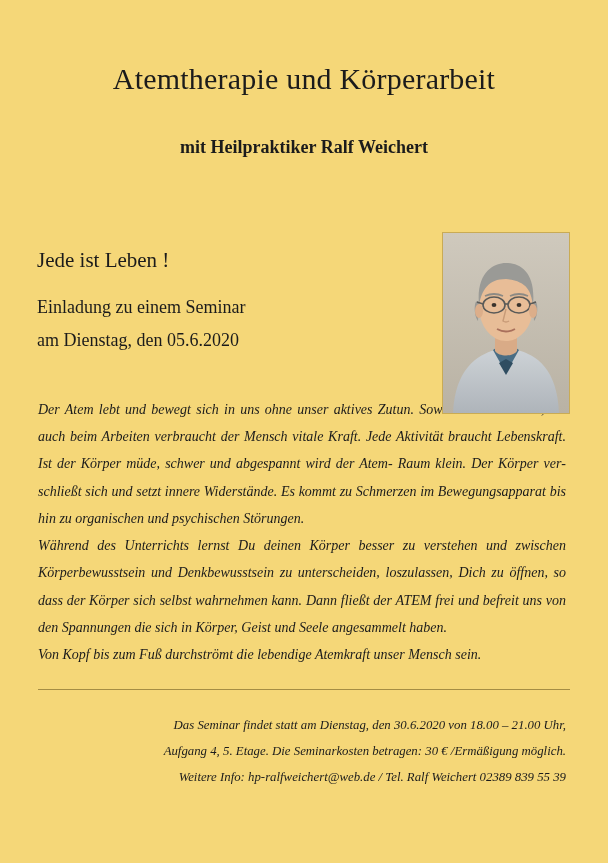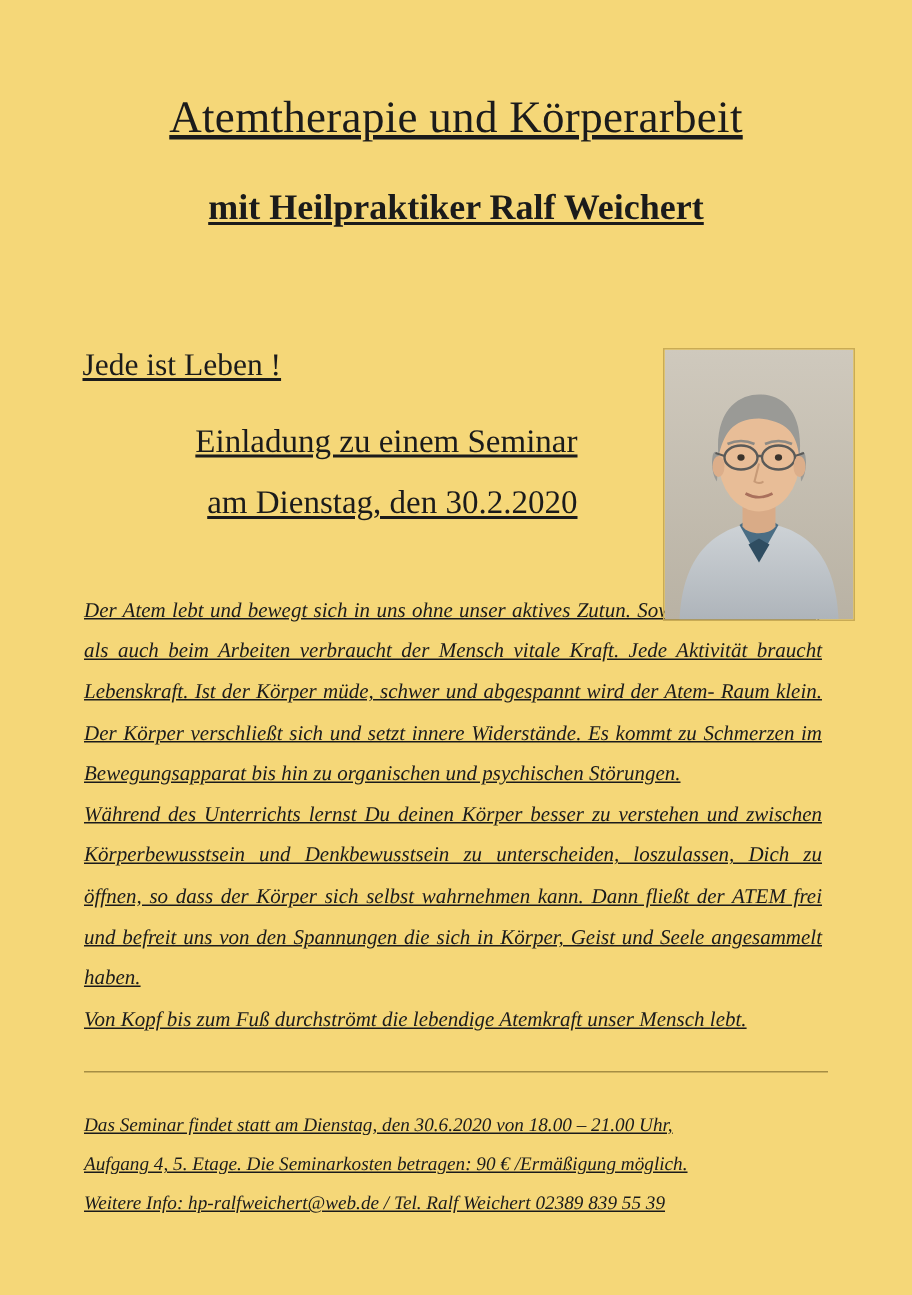--- a/index.html
+++ b/index.html
@@ -12,52 +12,50 @@
     background: #f5d778;
     font-family: "Liberation Serif", serif;
     color: #1b1b1b;
     overflow: hidden;
   }
   .page {
     position: relative;
     width: 608px;
     height: 690px;
     box-sizing: border-box;
-    padding: 0 38px;
-    text-decoration: underline;
+    padding: 0 20px;
   }
   .title {
     text-align: center;
     font-size: 30px;
     font-weight: normal;
     letter-spacing: 0.2px;
     margin: 0;
     padding-top: 62px;
     line-height: 1.15;
   }
   .subtitle {
     text-align: center;
-    font-size: 24px;
-    margin: 0;
+    font-size: 18px;
+    margin: 12px;
     padding-top: 28px;
     line-height: 1.2;
   }
   .headline {
     font-size: 21px;
     margin: 0;
     padding-top: 78px;
     padding-left: 17px;
   }
   .invite-block {
     padding-top: 18px;
     padding-left: 17px;
-    font-size: 22px;
+    font-size: 18px;
     line-height: 1.85;
     width: 330px;
-    text-align: right;
   }
   .invite-line {
     display: block;
     white-space: pre;
   }
   .portrait {
     position: absolute;
     right: 38px;
     top: 232px;
     width: 126px;
@@ -86,40 +84,41 @@
     background: #8a7433;
     opacity: 0.75;
   }
   .footer-text {
     padding-top: 22px;
     padding-left: 18px;
     padding-right: 22px;
     font-size: 12.8px;
     font-style: italic;
     line-height: 2.05;
+    text-align: right;
   }
   .footer-line {
     display: block;
     white-space: pre-wrap;
   }
 </style>
 </head>
 <body>
 
 <div class="page">
 
   <h1 class="title">Atemtherapie und Körperarbeit</h1>
 
   <h2 class="subtitle">mit Heilpraktiker Ralf Weichert</h2>
 
   <div class="headline">Jede ist Leben !</div>
 
   <div class="invite-block">
     <span class="invite-line">Einladung zu einem Seminar</span>
-    <span class="invite-line">am Dienstag, den 30.2.2020</span>
+    <span class="invite-line">am Dienstag, den 05.6.2020</span>
   </div>
 
   <div class="portrait">
     <svg width="126" height="180" viewBox="0 0 126 180" xmlns="http://www.w3.org/2000/svg">
       <defs>
         <linearGradient id="bgwall" x1="0" y1="0" x2="0" y2="1">
           <stop offset="0%" stop-color="#cfc9bd"></stop>
           <stop offset="100%" stop-color="#b9b2a4"></stop>
         </linearGradient>
         <linearGradient id="jacket" x1="0" y1="0" x2="0" y2="1">
@@ -159,24 +158,24 @@
       <path d="M54 96 Q 63 101, 72 96" stroke="#a9705c" stroke-width="1.8" fill="none"></path>
 
       <ellipse cx="36" cy="78" rx="4" ry="7" fill="#dcae8a"></ellipse>
       <ellipse cx="90" cy="78" rx="4" ry="7" fill="#dcae8a"></ellipse>
     </svg>
   </div>
 
   <div class="body-text">
     <p class="para">Der Atem lebt und bewegt sich in uns ohne unser aktives Zutun. Sowohl beim Denken, als auch beim Arbeiten verbraucht der Mensch vitale Kraft. Jede Aktivität braucht Lebenskraft. Ist der Körper müde, schwer und abgespannt wird der Atem- Raum klein. Der Körper ver­schließt sich und setzt innere Widerstände. Es kommt zu Schmerzen im Bewegungsapparat bis hin zu organischen und psychischen Störungen.</p>
     <p class="para">Während des Unterrichts lernst Du deinen Körper besser zu verstehen und zwischen Körperbewusstsein und Denkbewusstsein zu unterscheiden, loszulassen, Dich zu öffnen, so dass der Körper sich selbst wahrnehmen kann. Dann fließt der ATEM frei und befreit uns von den Spannungen die sich in Körper, Geist und Seele angesammelt haben.</p>
-    <p class="para">Von Kopf bis zum Fuß durchströmt die lebendige Atemkraft unser Mensch lebt.</p>
+    <p class="para">Von Kopf bis zum Fuß durchströmt die lebendige Atemkraft unser Mensch sein.</p>
   </div>
 
   <div class="rule"></div>
 
   <div class="footer-text">
     <span class="footer-line">Das Seminar findet statt am Dienstag, den 30.6.2020 von 18.00 – 21.00 Uhr,</span>
-    <span class="footer-line">Aufgang 4, 5. Etage. Die Seminarkosten betragen: 90 € /Ermäßigung möglich.</span>
+    <span class="footer-line">Aufgang 4, 5. Etage. Die Seminarkosten betragen: 30 € /Ermäßigung möglich.</span>
     <span class="footer-line">Weitere Info: hp-ralfweichert@web.de / Tel. Ralf Weichert 02389 839 55 39</span>
   </div>
 
 </div>
 
 </body></html>

